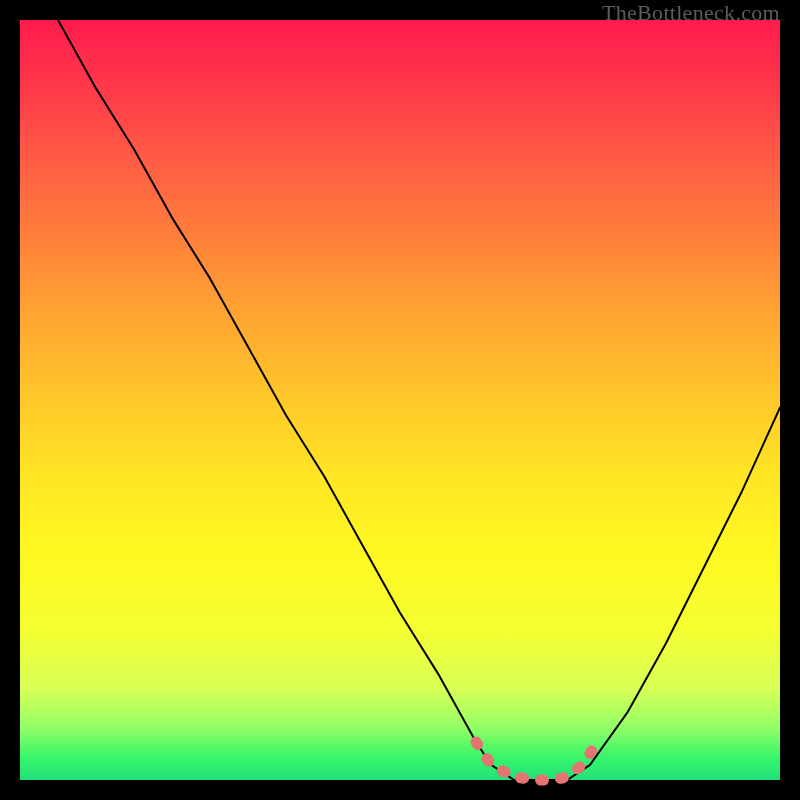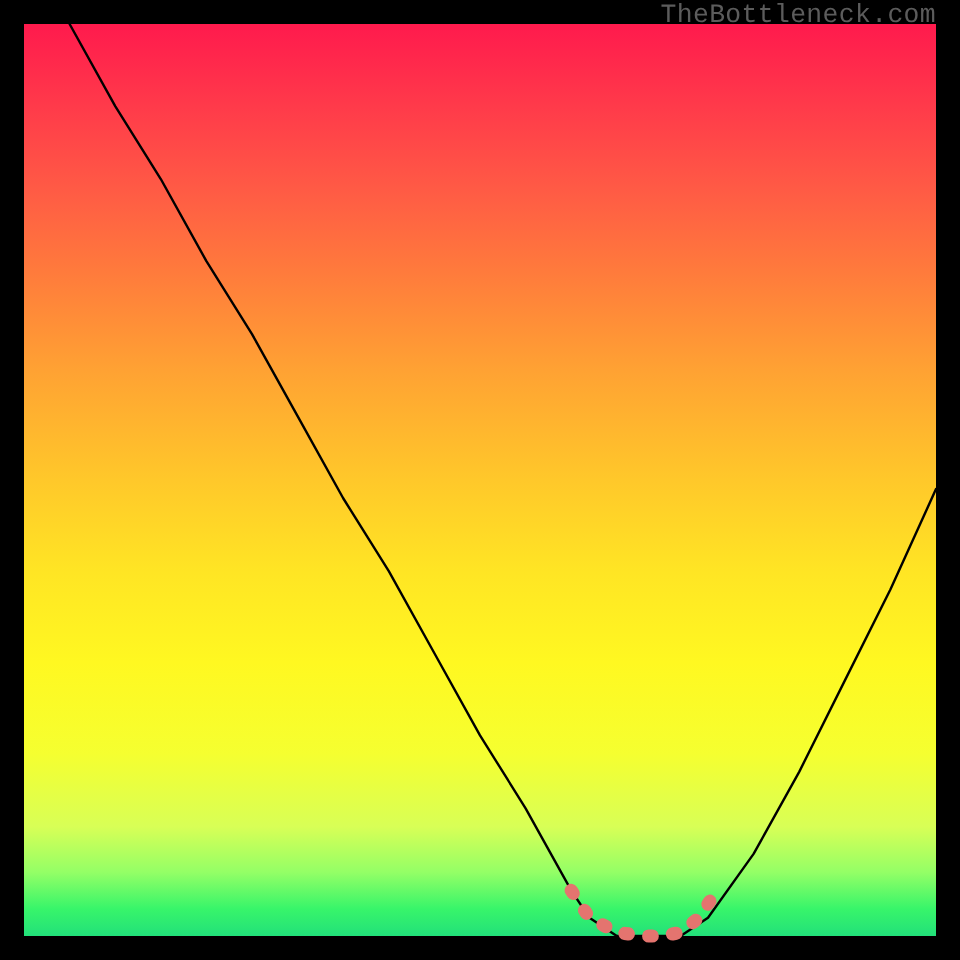--- a/index.html
+++ b/index.html
@@ -35,21 +35,21 @@
       #d8ff56 88%,
       #94ff66 93%,
       #38f56a 97%,
       #22e07a 100%
     );
   }
   .watermark {
     position: absolute;
     top: 0px;
     right: 20px;
-    font-family: Liberation Mono, monospace;
+    font-family: Liberation Serif, serif;
     font-size: 22px;
     letter-spacing: 0.3px;
     color: #5c5c5c;
     user-select: none;
   }
   svg.curve {
     position: absolute;
     left: 0;
     top: 0;
     width: 760px;

